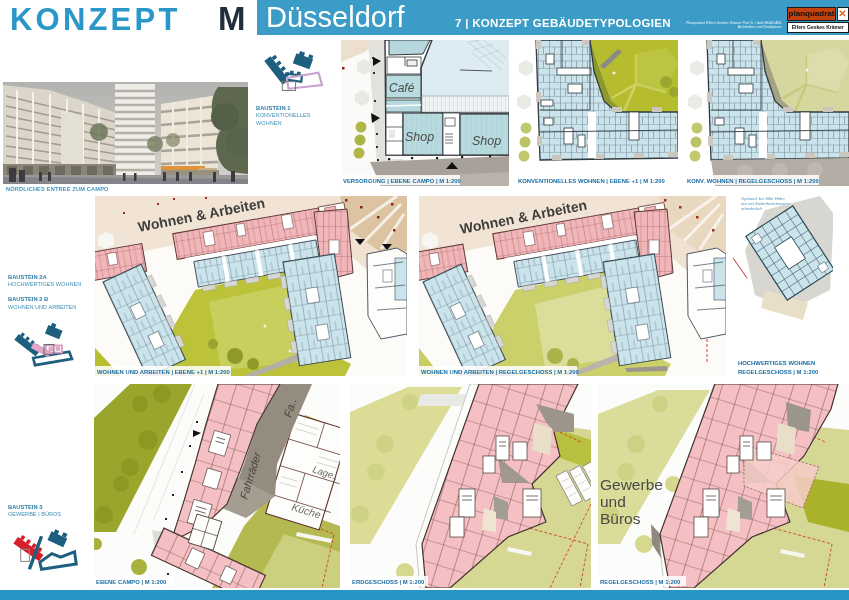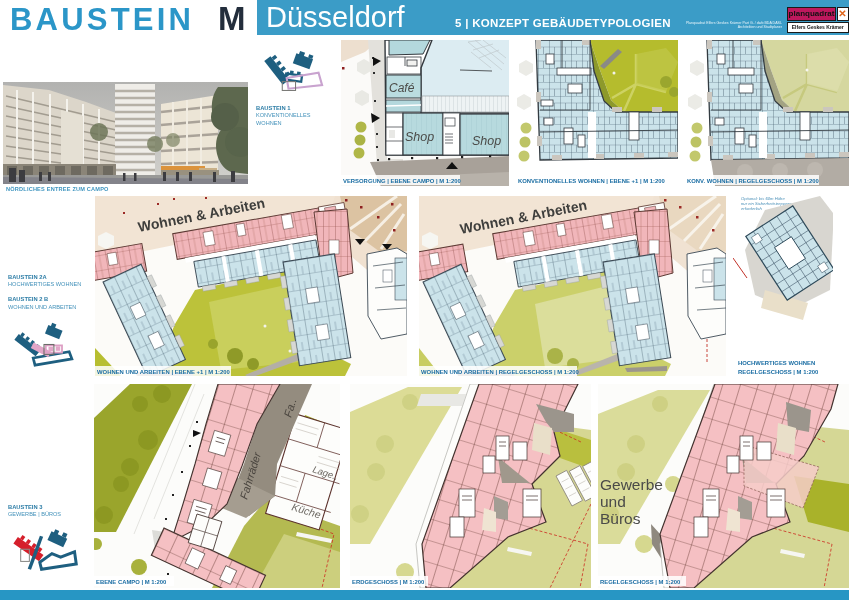--- a/index.html
+++ b/index.html
@@ -5,33 +5,33 @@
   html,body{margin:0;padding:0;}
   body{width:849px;height:600px;position:relative;background:#ffffff;overflow:hidden;
        font-family:"Liberation Sans", sans-serif;}
   .abs{position:absolute;}
   .side{position:absolute;color:#4492ba;font-size:5.6px;line-height:7.4px;white-space:nowrap;}
   .side b{color:#2d7da6;font-size:5.8px;}
 </style>
 </head>
 <body>
 
-<div class="abs" style="left:10px;top:2px;font-size:31px;font-weight:bold;letter-spacing:3.2px;color:#2b96c8;">BAUSTEIN</div>
+<div class="abs" style="left:10px;top:2px;font-size:31px;font-weight:bold;letter-spacing:3.2px;color:#2b96c8;">KONZEPT</div>
 
 <div class="abs" style="left:218px;top:0px;font-size:33px;font-weight:bold;color:#232e3c;">M</div>
 
 <div class="abs" style="left:257px;top:0;width:592px;height:35px;background:#3b9cc7;"></div>
 
 <div class="abs" style="left:266px;top:1px;font-size:29px;font-weight:normal;color:#ffffff;">Düsseldorf</div>
 
-<div class="abs" style="left:455px;top:17px;font-size:11.5px;font-weight:bold;color:#ffffff;letter-spacing:0.3px;">5 | KONZEPT GEBÄUDETYPOLOGIEN</div>
+<div class="abs" style="left:455px;top:17px;font-size:11.5px;font-weight:bold;color:#ffffff;letter-spacing:0.3px;">7 | KONZEPT GEBÄUDETYPOLOGIEN</div>
 
 <div class="abs" style="left:640px;top:21px;width:142px;font-size:3.6px;line-height:4.4px;color:#e8f4fa;text-align:right;">Planquadrat Elfers Geskes Krämer Part G. / dwb BDA DASL<br>Architekten und Stadtplaner</div>
 
-<div class="abs" style="left:787px;top:7px;width:47px;height:12px;background:#be185d;border:1.5px solid #1a1a1a;color:#111;font-size:8px;font-weight:bold;line-height:11px;text-align:center;letter-spacing:0;">planquadrat</div>
+<div class="abs" style="left:787px;top:7px;width:47px;height:12px;background:#c2410c;border:1.5px solid #1a1a1a;color:#111;font-size:8px;font-weight:bold;line-height:11px;text-align:center;letter-spacing:0;">planquadrat</div>
 
 <div class="abs" style="left:836.5px;top:7px;width:10px;height:12px;background:#fff;border:1.5px solid #1a1a1a;color:#e0651a;font-size:10px;font-weight:bold;line-height:11px;text-align:center;">✕</div>
 
 <div class="abs" style="left:787px;top:21.5px;width:59.5px;height:9px;background:#fff;border:1px solid #1a1a1a;color:#111;font-size:5px;font-weight:bold;line-height:8.5px;text-align:center;">Elfers Geskes Krämer</div>
 
 <svg class="abs" style="left:3px;top:82px;" width="245" height="102" viewBox="0 0 245 102">
   <defs>
     <linearGradient id="sky" x1="0" y1="0" x2="0" y2="1">
       <stop offset="0" stop-color="#b2b2b0"></stop>
         <stop offset="1" stop-color="#d2d1cd"></stop>

